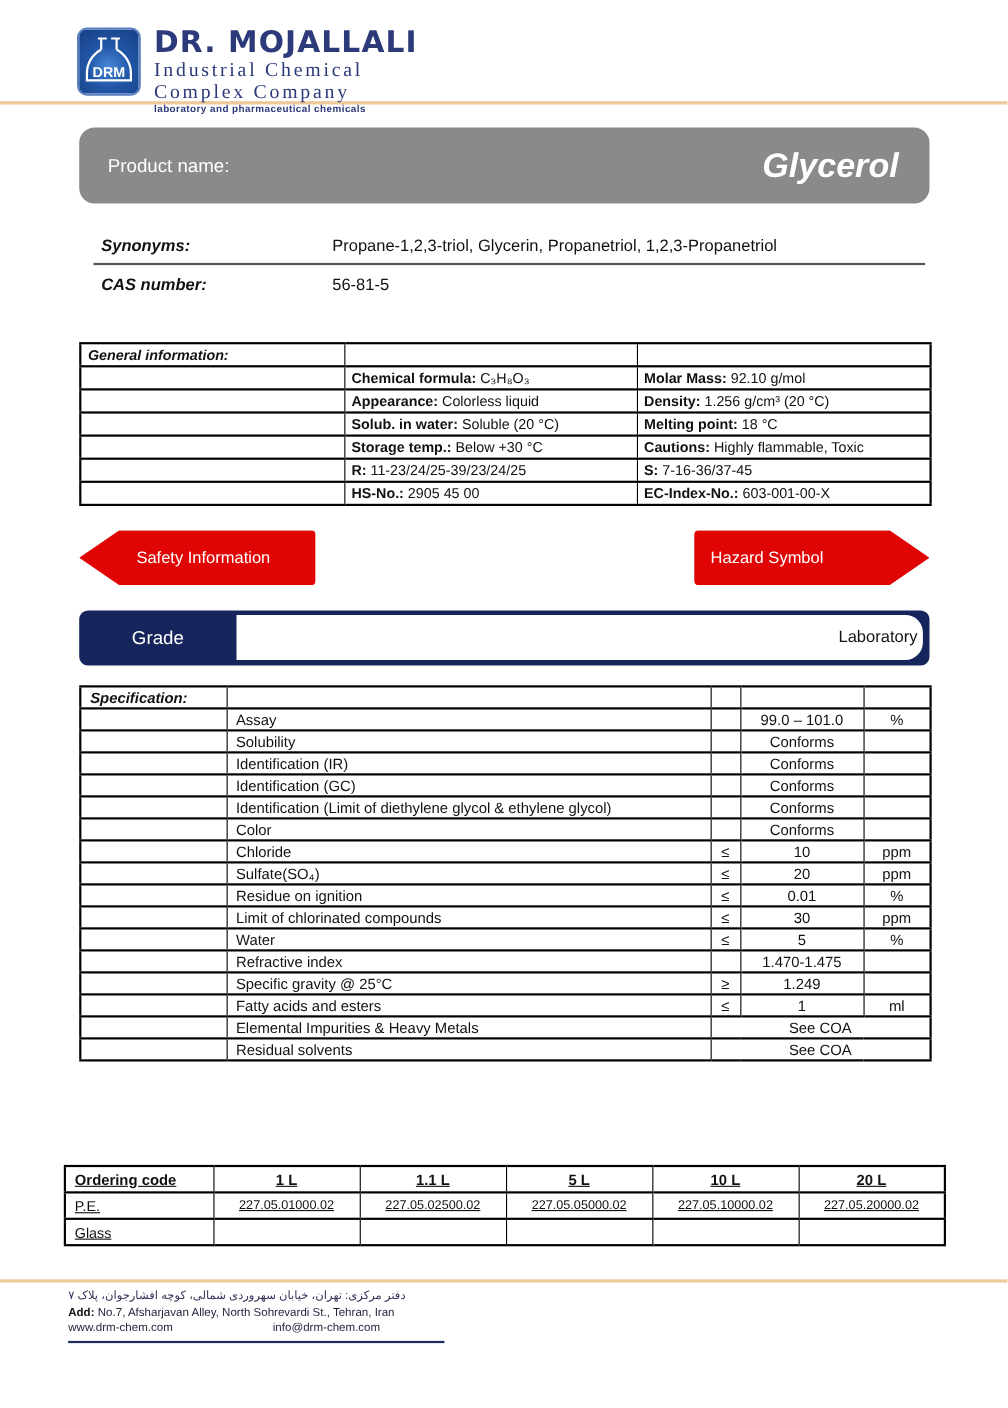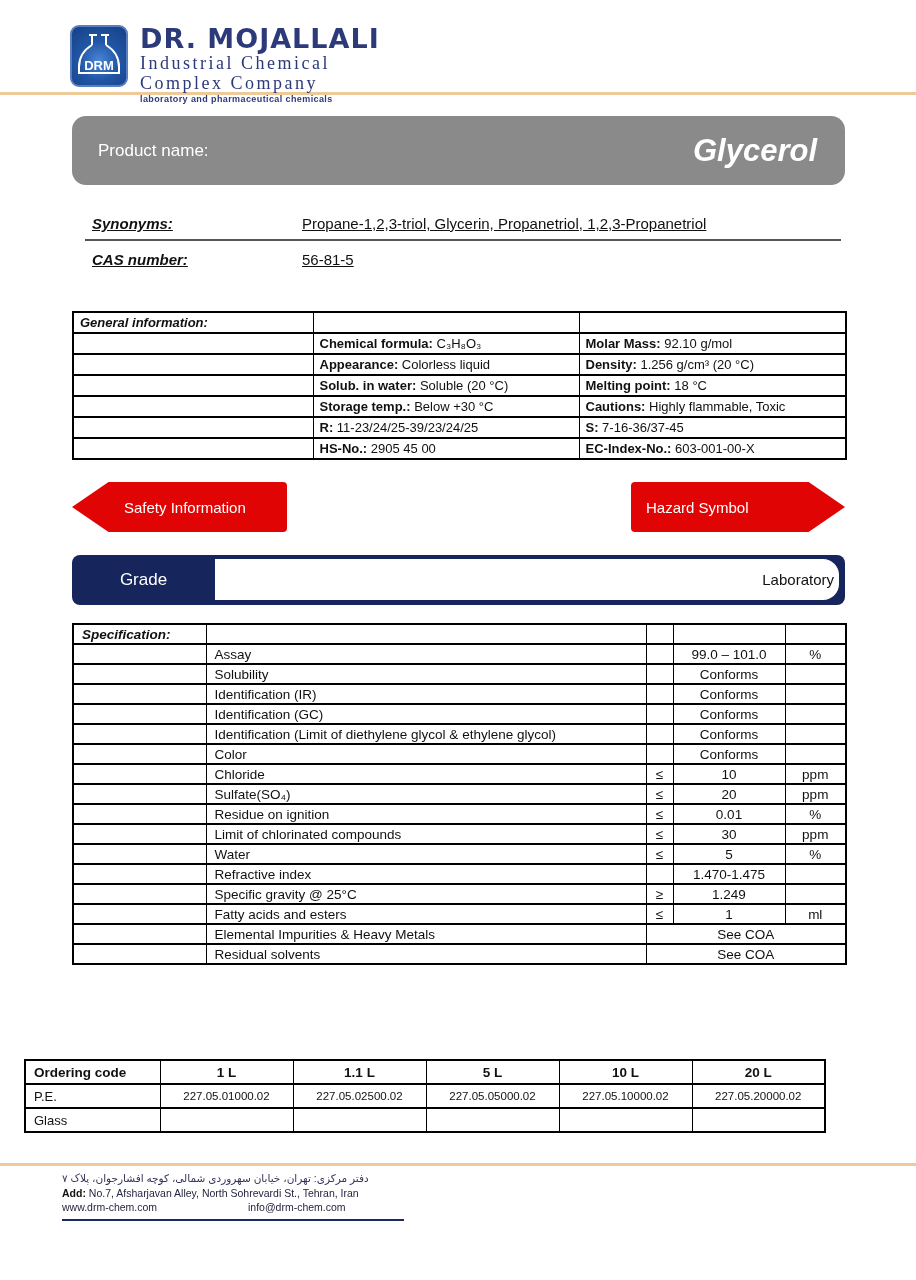--- a/index.html
+++ b/index.html
@@ -26,21 +26,21 @@
   
   .banner {
     margin:21px 71px 0 72px; height:69px; border-radius:14px; background:#8a8a8a;
     display:flex; align-items:center; justify-content:space-between; padding:0 28px 0 26px;
   }
   .banner-label { color:#fff; font-size:17px; }
   .banner-product { color:#fff; font-size:31px; font-weight:bold; font-style:italic; }
 
   
   .ident { margin:26px 75px 0 92px; }
-  .ident-row { display:flex; align-items:center; padding:4px 0 7px 0;text-decoration:underline; }
+  .ident-row { display:flex; align-items:center; padding:4px 0 7px 0; }
   .ident-row.divided { border-bottom:2px solid #555; margin-left:-7px; padding-left:7px; }
   .ident-label { width:210px; font-weight:bold; font-style:italic; font-size:15px; flex:0 0 auto; }
   .ident-value { font-size:15px; }
   .ident-row.cas { margin-top:6px; }
 
   
   table { border-collapse:collapse; table-layout:fixed; }
   td,th { overflow:hidden; white-space:nowrap; }
 
   .gi-table { width:773px; margin:36px 0 0 72px; border:2px solid #000; }
@@ -66,21 +66,21 @@
   
   .spec-table { width:773px; margin:18px 0 0 72px; border:2px solid #000; }
   .spec-table td { border:1px solid #000; border-top:2px solid #000; border-bottom:2px solid #000;
     height:20px; font-size:13.5px; padding:0 8px; vertical-align:middle; }
   .spec-title { font-weight:bold; font-style:italic; font-size:15px; }
   .spec-op { text-align:center; padding:0 2px !important; }
   .spec-val, .spec-span { text-align:center; }
   .spec-unit { text-align:center; }
 
   
-  .order-table { width:800px; margin:94px 0 0 24px; border:2px solid #000; }
+  .order-table { width:800px; margin:94px 0 0 58px; border:2px solid #000;text-decoration:underline; }
   .order-table td, .order-table th { border:1px solid #000; border-top:2px solid #000; border-bottom:2px solid #000;
     height:24px; vertical-align:middle; }
   .order-table th { font-size:13.5px; font-weight:bold; text-align:center; }
   .order-table th:first-child { text-align:left; padding-left:8px; }
   .order-table td { font-size:11.5px; text-align:center; }
   .order-table td:first-child { font-size:13px; text-align:left; padding-left:8px; }
 
   
   .footer-rule { margin-top:30px; }
   .footer { margin:5px 0 0 62px; width:342px; font-size:10.5px; color:#25253f; line-height:1.4; }

